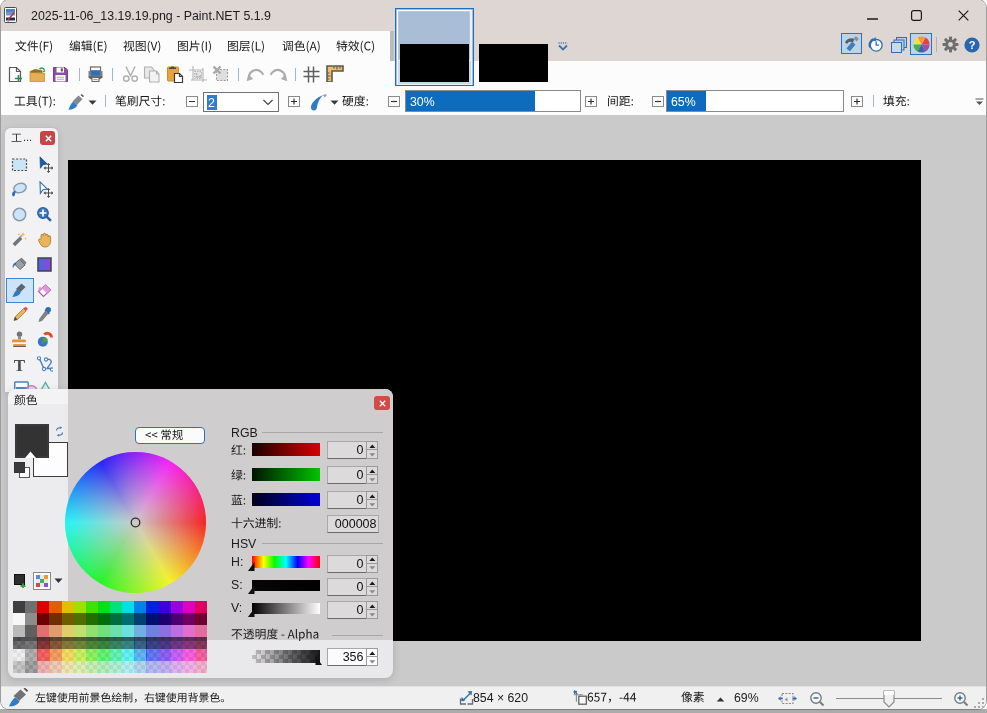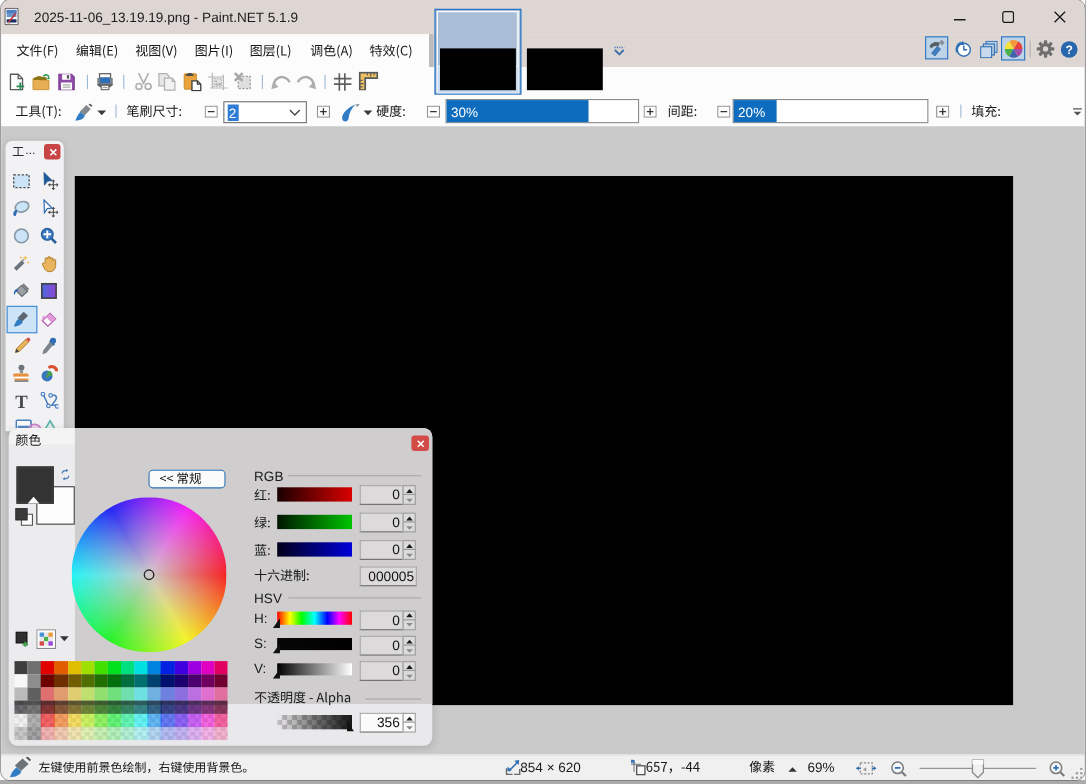--- a/index.html
+++ b/index.html
@@ -219,21 +219,21 @@
         <path transform="translate(0.00,10.38) scale(0.01180)" d="M91 -615V80H168V-615ZM106 -791C152 -747 204 -684 227 -644L289 -684C265 -726 211 -785 164 -827ZM379 -295H619V-160H379ZM379 -491H619V-358H379ZM311 -554V-98H690V-554ZM352 -784V-713H836V-11C836 2 832 6 819 7C806 7 765 8 723 6C733 25 743 57 747 75C808 75 851 75 878 63C904 50 913 31 913 -11V-784Z"></path>
         <path transform="translate(11.80,10.38) scale(0.01180)" d="M152 -732H345V-556H152ZM551 -488H817V-284H551ZM942 -788H476V40H960V-33H551V-213H888V-559H551V-714H942ZM35 -37 54 34C158 5 301 -35 437 -73L428 -139L298 -104V-281H429V-347H298V-491H413V-797H86V-491H228V-85L151 -65V-390H87V-49Z"></path>
         <path transform="translate(23.60,10.38) scale(0.01180)" d="M139 -390C175 -390 205 -418 205 -460C205 -501 175 -530 139 -530C102 -530 73 -501 73 -460C73 -418 102 -390 139 -390ZM139 13C175 13 205 -15 205 -56C205 -98 175 -126 139 -126C102 -126 73 -98 73 -56C73 -15 102 13 139 13Z"></path>
       </svg></div>
 <div style="position:absolute;left:650.5px;top:96px;line-height:0;"><svg width="12" height="11" xmlns="http://www.w3.org/2000/svg">
 <rect x="0.5" y="0.5" width="11" height="10" fill="#fdfdfd" stroke="#8a8a8a"></rect>
 <path d="M3 5.5 h6" stroke="#333" stroke-width="1.2"></path>
       </svg></div>
 <div style="position:absolute;left:665px;top:90px;width:178px;height:22px;background:#fff;border:1px solid #8a8a8a;box-sizing:border-box;"></div>
 <div style="position:absolute;left:666px;top:91px;width:39px;height:20px;background:#0d6cbe;"></div>
-<div style="position:absolute;left:670px;top:94.5px;font-size:12.3px;color:#fff;font-family:'Liberation Sans',sans-serif;white-space:pre;line-height:1.2;">20%</div>
+<div style="position:absolute;left:670px;top:94.5px;font-size:12.3px;color:#fff;font-family:'Liberation Sans',sans-serif;white-space:pre;line-height:1.2;">65%</div>
 <div style="position:absolute;left:849.5px;top:96px;line-height:0;"><svg width="12" height="11" xmlns="http://www.w3.org/2000/svg">
 <rect x="0.5" y="0.5" width="11" height="10" fill="#fdfdfd" stroke="#8a8a8a"></rect>
 <path d="M3 5.5 h6 M6 2.5 v6" stroke="#333" stroke-width="1.2"></path>
       </svg></div>
 <div style="position:absolute;left:872px;top:95px;width:1px;height:12px;background:#9db8d3;"></div>
 <div style="position:absolute;left:882px;top:94.5px;line-height:0;"><svg width="26.9" height="14.8" style="overflow:visible" fill="#1b1b1b" xmlns="http://www.w3.org/2000/svg">
         <path transform="translate(0.00,10.38) scale(0.01180)" d="M699 -61C767 -20 854 40 896 80L946 28C902 -11 814 -69 746 -107ZM536 -107C488 -61 394 -6 319 28C334 42 355 65 366 80C441 44 537 -12 600 -63ZM611 -839C608 -812 604 -780 598 -747H374V-685H587L573 -619H425V-174H335V-108H960V-174H869V-619H640L658 -685H933V-747H672L691 -834ZM491 -174V-240H800V-174ZM491 -456H800V-396H491ZM491 -502V-565H800V-502ZM491 -350H800V-288H491ZM34 -136 61 -61C143 -94 245 -137 343 -179L331 -246L225 -205V-528H340V-599H225V-828H154V-599H40V-528H154V-178C109 -161 67 -147 34 -136Z"></path>
         <path transform="translate(11.80,10.38) scale(0.01180)" d="M150 -306C174 -314 203 -318 342 -327C325 -153 277 -44 55 15C73 31 94 62 102 82C346 10 404 -125 423 -331L572 -339V-53C572 32 598 56 690 56C710 56 821 56 842 56C928 56 949 15 958 -140C936 -146 903 -159 887 -174C882 -38 875 -15 836 -15C811 -15 719 -15 700 -15C659 -15 652 -21 652 -54V-344L793 -351C816 -326 836 -302 851 -281L918 -325C864 -396 752 -499 659 -572L598 -534C641 -499 687 -458 730 -416L259 -395C322 -455 387 -529 445 -607H936V-680H67V-607H344C285 -526 218 -453 193 -432C167 -405 144 -387 124 -383C133 -361 146 -322 150 -306ZM425 -821C455 -778 490 -718 505 -680L583 -708C566 -744 531 -801 500 -844Z"></path>
         <path transform="translate(23.60,10.38) scale(0.01180)" d="M139 -390C175 -390 205 -418 205 -460C205 -501 175 -530 139 -530C102 -530 73 -501 73 -460C73 -418 102 -390 139 -390ZM139 13C175 13 205 -15 205 -56C205 -98 175 -126 139 -126C102 -126 73 -98 73 -56C73 -15 102 13 139 13Z"></path>
       </svg></div>
@@ -499,21 +499,21 @@
         <path d="M3.3 12.5 l3 -3.2 h-6 z" fill="#8a8a8a"></path>
       </svg></div>
 <div style="position:absolute;left:230px;top:516.5px;line-height:0;z-index:22;"><svg width="50.5" height="14.8" style="overflow:visible" fill="#1b1b1b" xmlns="http://www.w3.org/2000/svg">
         <path transform="translate(0.00,10.38) scale(0.01180)" d="M461 -839V-466H55V-389H461V80H542V-389H952V-466H542V-839Z"></path>
         <path transform="translate(11.80,10.38) scale(0.01180)" d="M57 -575V-498H946V-575ZM308 -382C242 -236 140 -79 44 22C65 34 102 60 119 74C212 -34 317 -200 391 -356ZM604 -357C698 -221 819 -38 873 68L951 25C891 -81 768 -259 675 -390ZM407 -810C441 -742 481 -651 500 -597L581 -629C560 -681 518 -770 484 -835Z"></path>
         <path transform="translate(23.60,10.38) scale(0.01180)" d="M81 -778C136 -728 203 -655 234 -609L292 -657C259 -701 190 -770 135 -819ZM720 -819V-658H555V-819H481V-658H339V-586H481V-469L479 -407H333V-335H471C456 -259 423 -185 348 -128C364 -117 392 -89 402 -74C491 -142 530 -239 545 -335H720V-80H795V-335H944V-407H795V-586H924V-658H795V-819ZM555 -586H720V-407H553L555 -468ZM262 -478H50V-408H188V-121C143 -104 91 -60 38 -2L88 66C140 -2 189 -61 223 -61C245 -61 277 -28 319 -2C388 42 472 53 596 53C691 53 871 47 942 43C943 21 955 -15 964 -35C867 -24 716 -16 598 -16C485 -16 401 -23 335 -64C302 -85 281 -104 262 -115Z"></path>
         <path transform="translate(35.40,10.38) scale(0.01180)" d="M676 -748V-194H747V-748ZM854 -830V-23C854 -7 849 -2 834 -2C815 -1 759 -1 700 -3C710 20 721 55 725 76C800 76 855 74 885 62C916 48 928 26 928 -24V-830ZM142 -816C121 -719 87 -619 41 -552C60 -545 93 -532 108 -524C125 -553 142 -588 158 -627H289V-522H45V-453H289V-351H91V-2H159V-283H289V79H361V-283H500V-78C500 -67 497 -64 486 -64C475 -63 442 -63 400 -65C409 -46 418 -19 421 1C476 1 515 0 538 -11C563 -23 569 -42 569 -76V-351H361V-453H604V-522H361V-627H565V-696H361V-836H289V-696H183C194 -730 204 -766 212 -802Z"></path>
         <path transform="translate(47.20,10.38) scale(0.01180)" d="M139 -390C175 -390 205 -418 205 -460C205 -501 175 -530 139 -530C102 -530 73 -501 73 -460C73 -418 102 -390 139 -390ZM139 13C175 13 205 -15 205 -56C205 -98 175 -126 139 -126C102 -126 73 -98 73 -56C73 -15 102 13 139 13Z"></path>
       </svg></div>
 <div style="position:absolute;left:325.5px;top:514.5px;width:52.5px;height:18px;z-index:22;background:#dcdadb;border:1px solid #a8a8a8;border-bottom:1.5px solid #6a6a6a;box-sizing:border-box;"></div>
-<div style="position:absolute;left:325.5px;top:517px;font-size:12.5px;color:#111;font-family:'Liberation Sans',sans-serif;white-space:pre;line-height:1.2;z-index:23;width:50px;text-align:right;">000005</div>
+<div style="position:absolute;left:325.5px;top:517px;font-size:12.5px;color:#111;font-family:'Liberation Sans',sans-serif;white-space:pre;line-height:1.2;z-index:23;width:50px;text-align:right;">000008</div>
 <div style="position:absolute;left:230px;top:536.5px;font-size:12.3px;color:#1b1b1b;font-family:'Liberation Sans',sans-serif;white-space:pre;line-height:1.2;z-index:22;">HSV</div>
 <div style="position:absolute;left:261px;top:543px;width:121px;height:1px;z-index:22;background:#a8a6a7;"></div>
 <div style="position:absolute;left:230px;top:554.5px;font-size:12.3px;color:#1b1b1b;font-family:'Liberation Sans',sans-serif;white-space:pre;line-height:1.2;z-index:22;">H:</div>
 <div style="position:absolute;left:251px;top:556px;width:68px;height:11.5px;z-index:22;background:linear-gradient(to right,#f00,#ff0 17%,#0f0 33%,#0ff 50%,#00f 67%,#f0f 83%,#f00);"></div>
 <div style="position:absolute;left:247px;top:561.5px;line-height:0;z-index:23;"><svg width="7" height="9" xmlns="http://www.w3.org/2000/svg">
         <path d="M6.5 9 L0 9 L6.5 0 z" fill="#111"></path>
       </svg></div>
 <div style="position:absolute;left:325.5px;top:554.5px;width:40px;height:18px;z-index:22;background:#dcdadb;border:1px solid #a8a8a8;border-bottom:1.5px solid #6a6a6a;box-sizing:border-box;"></div>
 <div style="position:absolute;left:325.5px;top:556.5px;font-size:12.5px;color:#111;font-family:'Liberation Sans',sans-serif;white-space:pre;line-height:1.2;z-index:23;width:37px;text-align:right;">0</div>
 <div style="position:absolute;left:365.0px;top:554.5px;width:12px;height:9.0px;z-index:22;background:#dcdadb;border:1px solid #9a9a9a;box-sizing:border-box;"></div>

